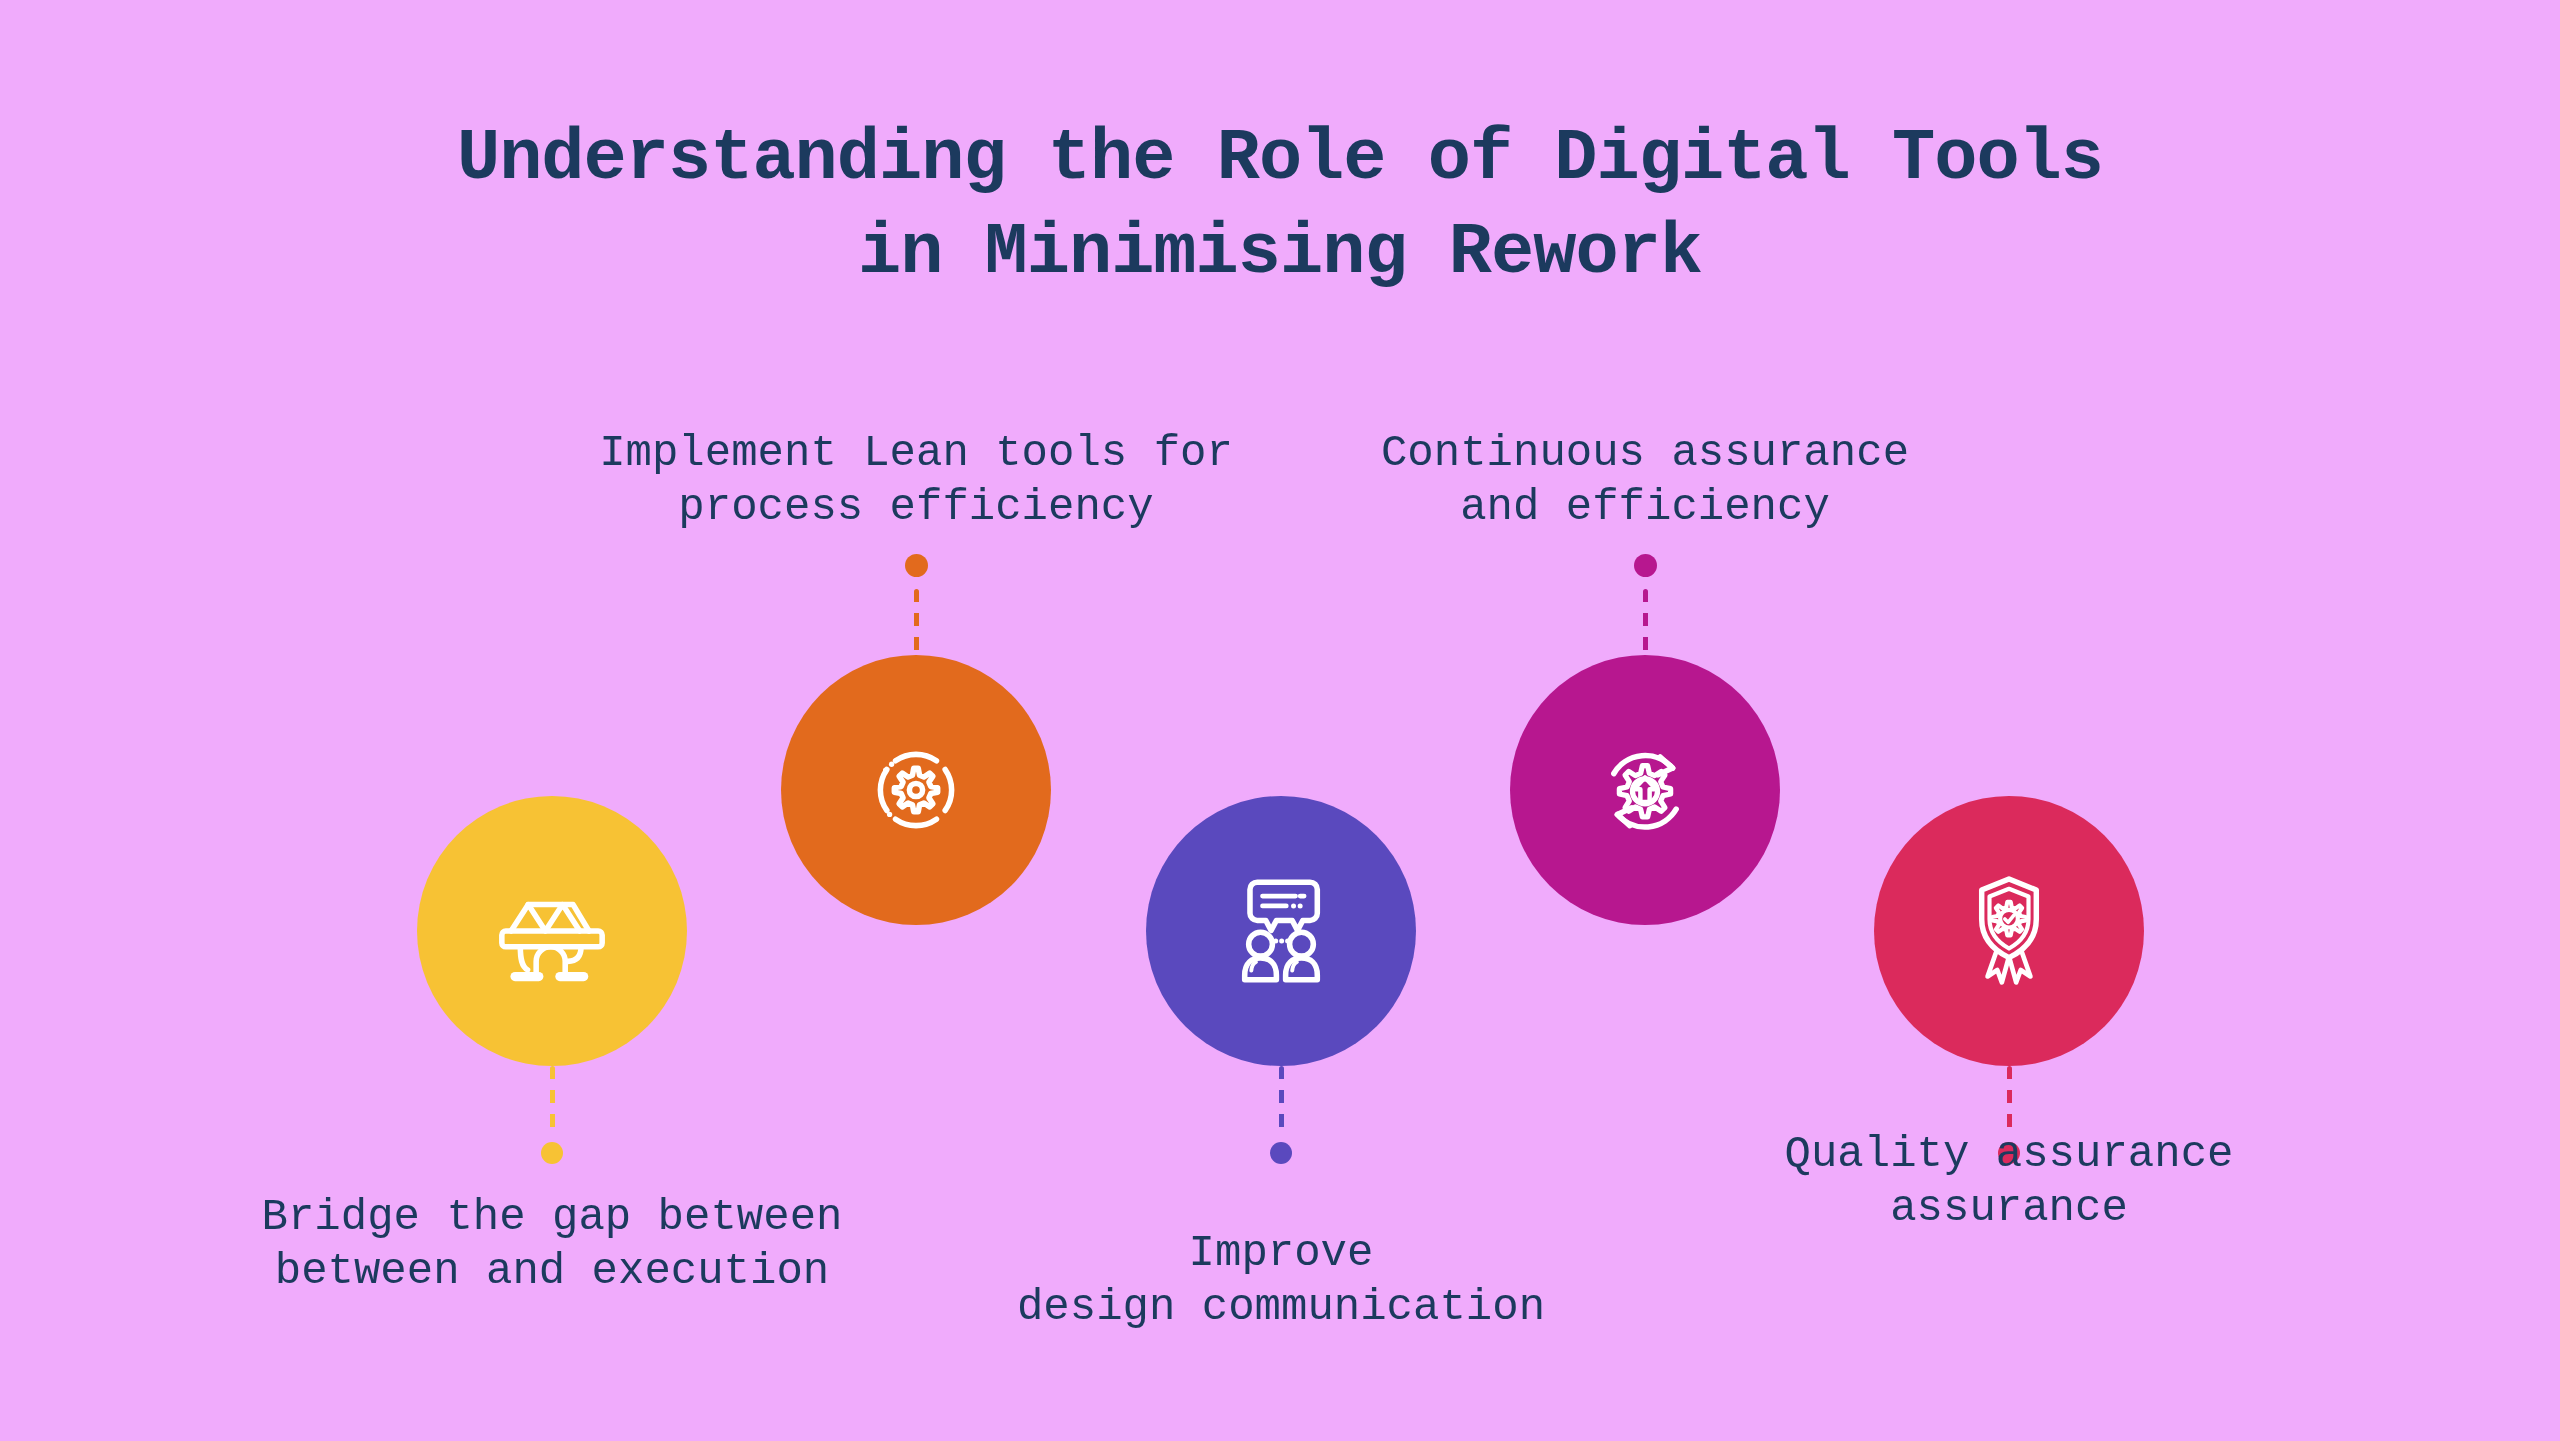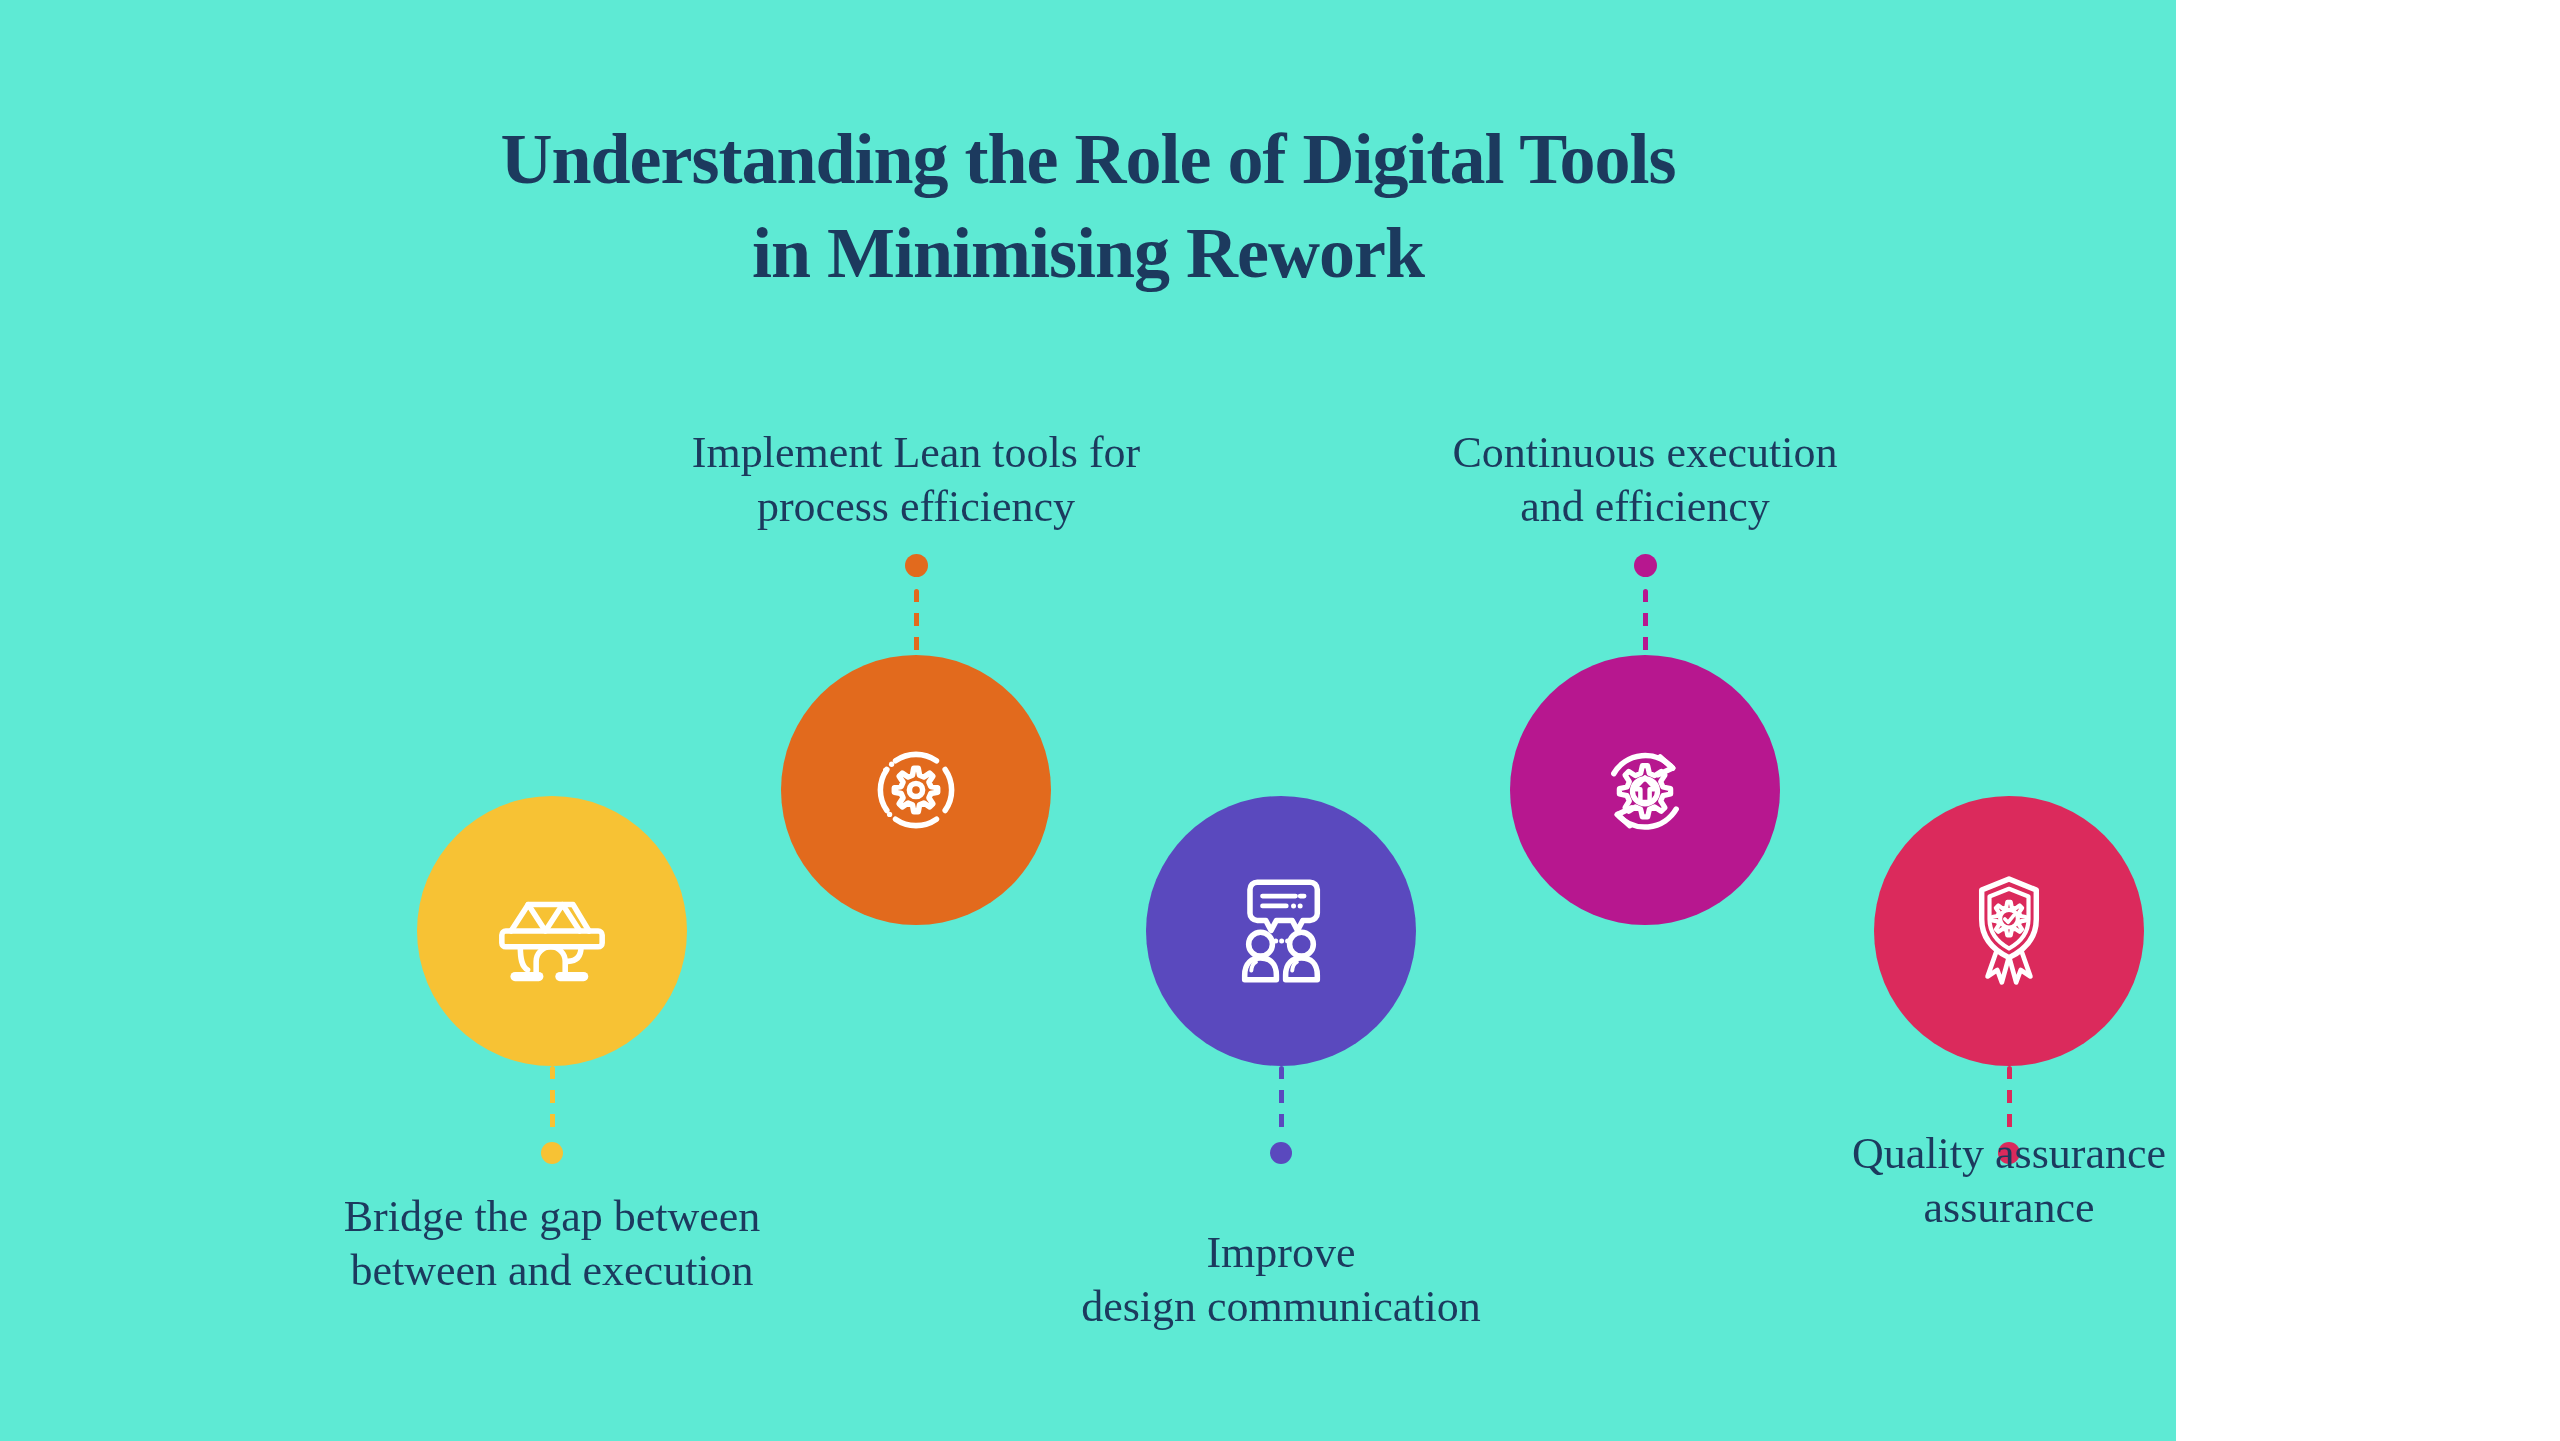--- a/index.html
+++ b/index.html
@@ -1,17 +1,17 @@
 <!DOCTYPE html>
 <html><head>
 <meta charset="utf-8">
 <style>
   html,body{margin:0;padding:0;background:#ffffff;}
-  .canvas{position:relative;width:2176px;height:1441px;background:#5eead4;overflow:hidden;
-          font-family:Liberation Serif, serif;}
+  .canvas{position:relative;width:2560px;height:1441px;background:#f0abfc;overflow:hidden;
+          font-family:Liberation Mono, monospace;}
   .title{position:absolute;top:112px;left:0;width:100%;margin:0;text-align:center;
          font-size:72px;line-height:94px;font-weight:700;letter-spacing:-1px;color:#1C3A5E;}
   .title span{display:block;}
   .item{position:absolute;inset:0;pointer-events:none;padding-left:11px;}
   .circle{position:absolute;width:270px;height:270px;border-radius:50%;background:var(--c);
           display:flex;align-items:center;justify-content:center;}
   .dash{position:absolute;width:5px;border-radius:3px;
         background:repeating-linear-gradient(to bottom,var(--c) 0 13px,transparent 13px 24px);}
   .dot{position:absolute;border-radius:50%;background:var(--c);}
   .d22{width:22px;height:22px;}
@@ -98,21 +98,21 @@
     <div class="dash" style="left:1278.5px;top:1066px;height:70px;"></div>
     <div class="dot d22" style="left:1270px;top:1142px;"></div>
     <div class="label" style="left:931px;top:1190px;margin-top:36px;">
       <span>Improve</span>
       <span>design communication</span>
     </div>
   </div>
 
   <div class="item" style="--c: #B7178F;">
     <div class="label" style="left:1295px;top:426px;">
-      <span>Continuous execution</span>
+      <span>Continuous assurance</span>
       <span>and efficiency</span>
     </div>
     <div class="dot d23" style="left:1633.5px;top:554px;"></div>
     <div class="dash" style="left:1642.5px;top:589px;height:66px;"></div>
     <div class="circle" style="left:1510px;top:655px;">
       <svg class="icon" width="132" height="132" viewBox="0 0 100 100">
         <path stroke-width="4" d="M63.6,47.7L69.4,49.0L69.4,53.0L63.6,54.3L61.9,58.3L65.1,63.3L62.3,66.1L57.3,62.9L53.3,64.6L52.0,70.4L48.0,70.4L46.7,64.6L42.7,62.9L37.7,66.1L34.9,63.3L38.1,58.3L36.4,54.3L30.6,53.0L30.6,49.0L36.4,47.7L38.1,43.7L34.9,38.7L37.7,35.9L42.7,39.1L46.7,37.4L48.0,31.6L52.0,31.6L53.3,37.4L57.3,39.1L62.3,35.9L65.1,38.7L61.9,43.7Z"></path>
         <circle cx="50" cy="51" r="9.5" stroke-width="4"></circle>
         <path d="M46.5,59 V49.5 H41.5 L50,40.5 L58.5,49.5 H53.5 V59 Z" stroke-width="3.4"></path>
         <path d="M26.4,37.5 A27.5,27.5 0 0 1 70.9,33.4"></path>

